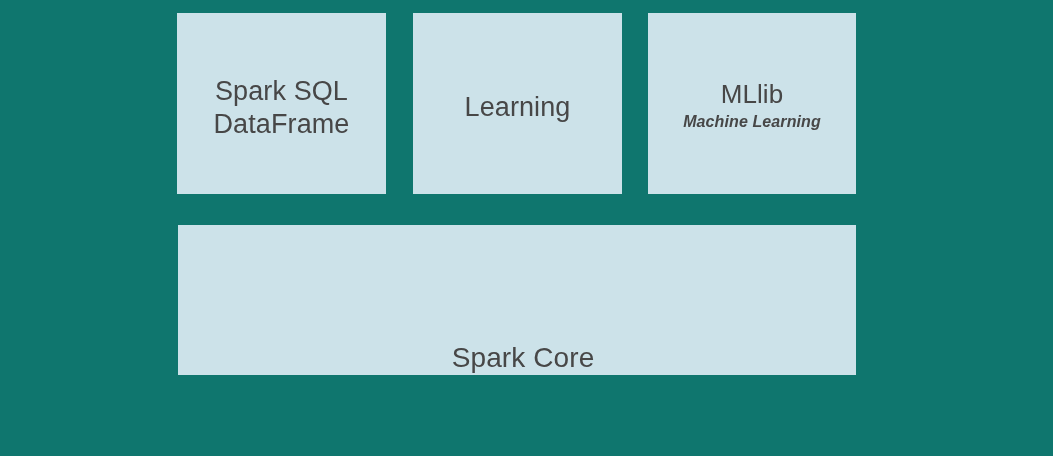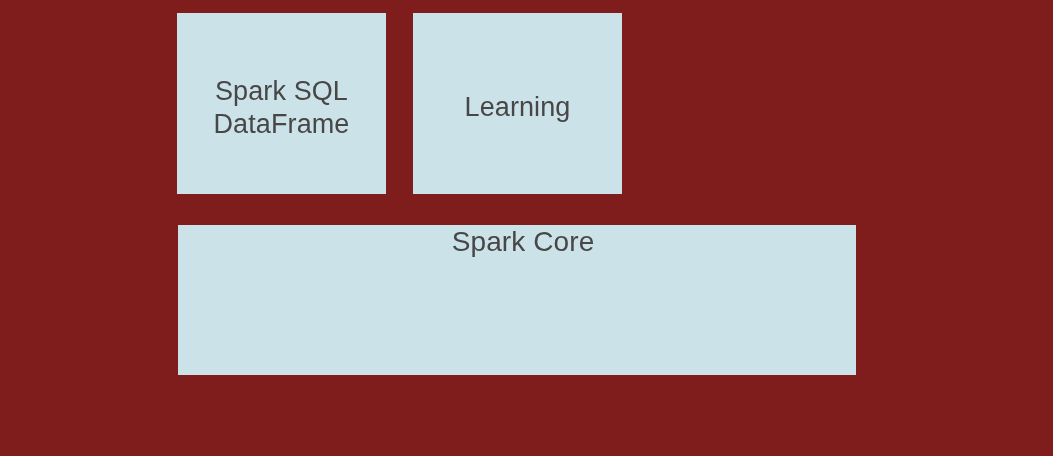--- a/index.html
+++ b/index.html
@@ -12,21 +12,21 @@
     height: 457px;
     background: #ffffff;
     font-family: "Liberation Sans", sans-serif;
     overflow: hidden;
   }
 
   #diagram-canvas {
     position: relative;
     width: 1053px;
     height: 456px;
-    background: #7f1d1d;
+    background: #0f766e;
   }
 
   .block {
     position: absolute;
     box-sizing: border-box;
     background: #cce2e9;
     display: flex;
     flex-direction: column;
     align-items: center;
     justify-content: flex-start;
@@ -66,21 +66,21 @@
     margin-top: 1px;
     letter-spacing: 0.1px;
   }
 
   
   #block-spark-core {
     left: 178px;
     top: 225px;
     width: 678px;
     height: 150px;
-    justify-content: flex-start;
+    justify-content: flex-end;
     padding-left: 12px;
   }
   #block-spark-core .block-title {
     font-size: 28px;
     margin-top: 0;
   }
 </style>
 </head>
 <body>
 
@@ -88,18 +88,22 @@
 
   <div class="block component" id="block-spark-sql">
     <div class="block-title">Spark SQL
 DataFrame</div>
   </div>
 
   <div class="block component" id="block-streaming">
     <div class="block-title">Learning</div>
   </div>
 
+  <div class="block component" id="block-mllib">
+    <div class="block-title">MLlib</div>
+    <div class="block-subtitle">Machine Learning</div>
+  </div>
 
   <div class="block" id="block-spark-core">
     <div class="block-title">Spark Core</div>
   </div>
 
 </div>
 
 </body></html>

